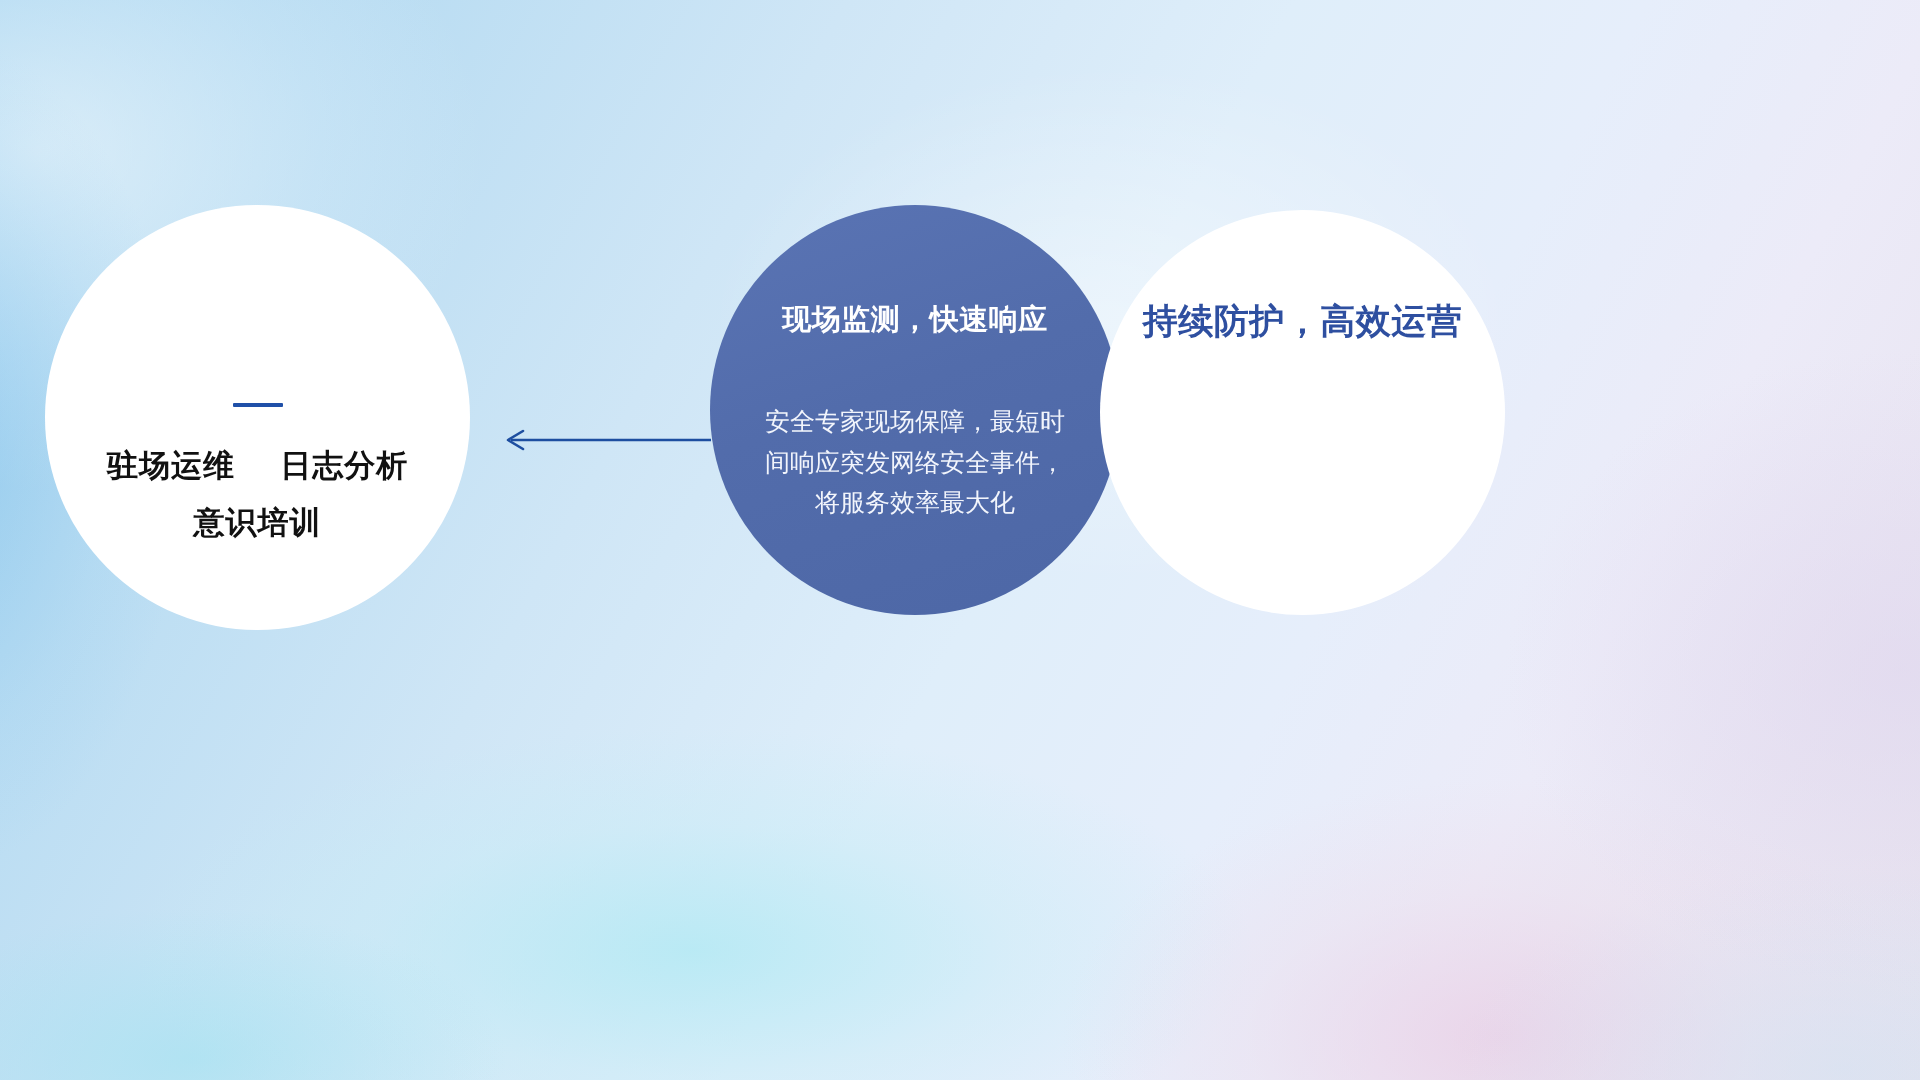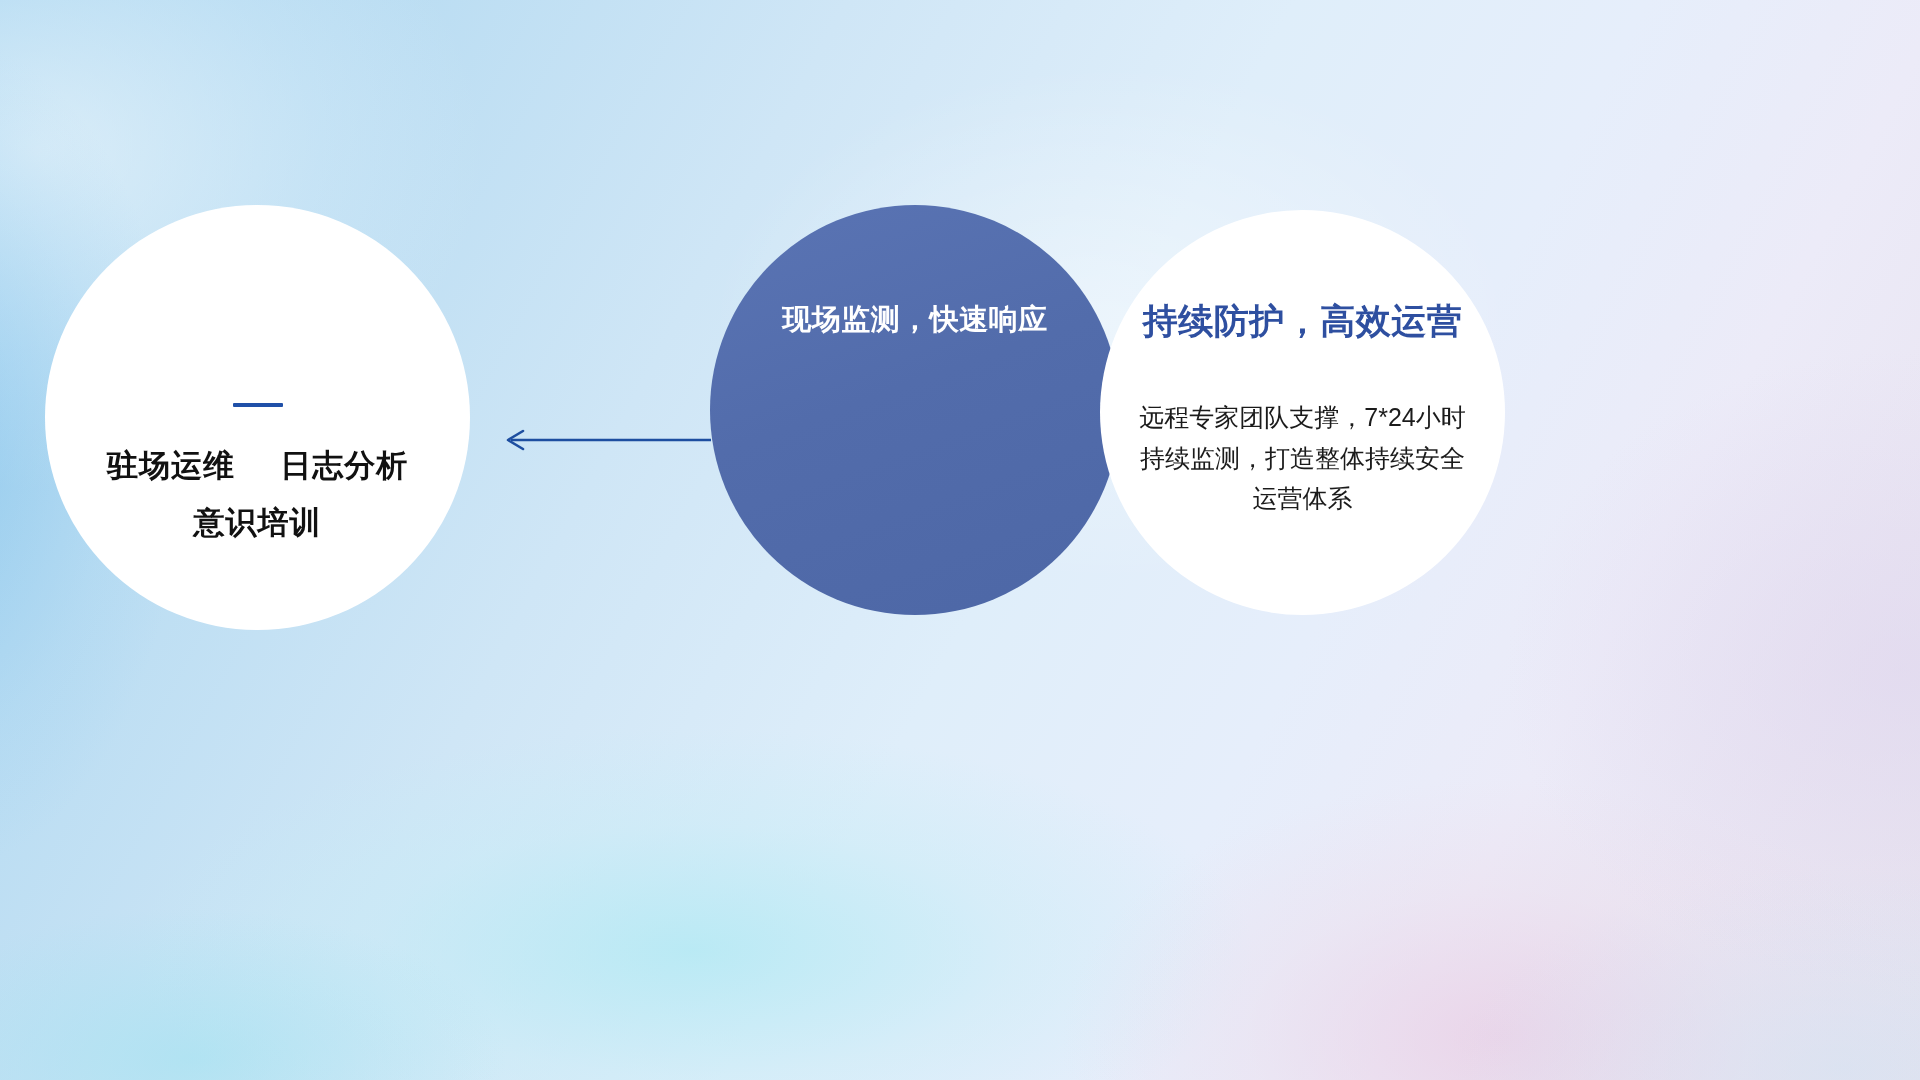--- a/index.html
+++ b/index.html
@@ -181,20 +181,20 @@
     </div>
 
 
     <div class="left-row center">
       <span>意识培训</span>
     </div>
   </div>
 
   <div id="middle-content">
     <div id="middle-title">现场监测，快速响应</div>
+    <div id="middle-body">安全专家现场保障，最短时间响应突发网络安全事件，将服务效率最大化</div>
   </div>
 
   <div id="right-content">
     <div id="right-title">持续防护，高效运营</div>
-    <div id="right-body">远程专家团队支撑，7*24小时持续监测，打造整体持续安全运营体系</div>
   </div>
 
 </div>
 
 </body></html>

